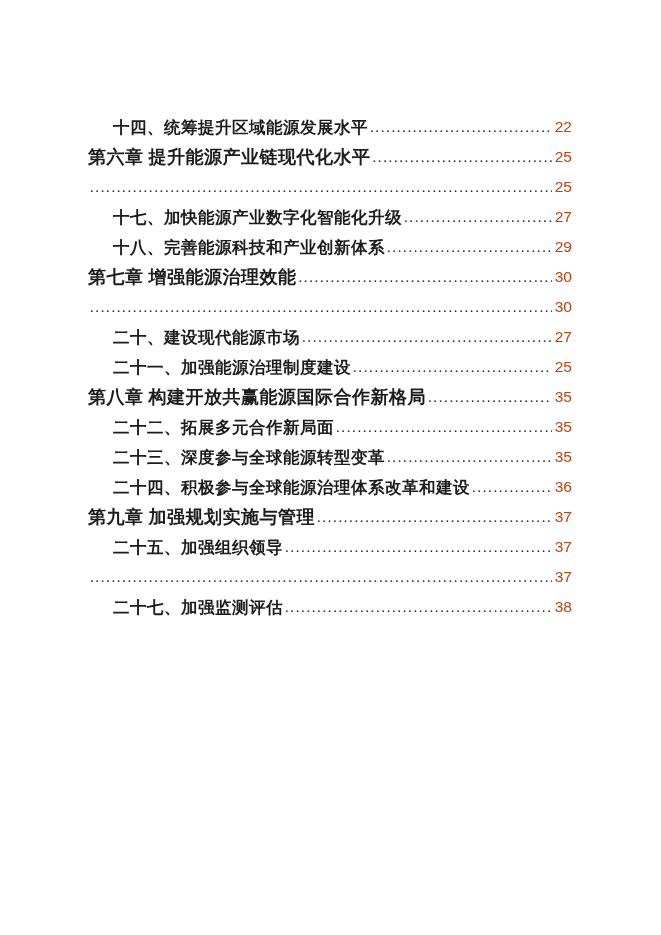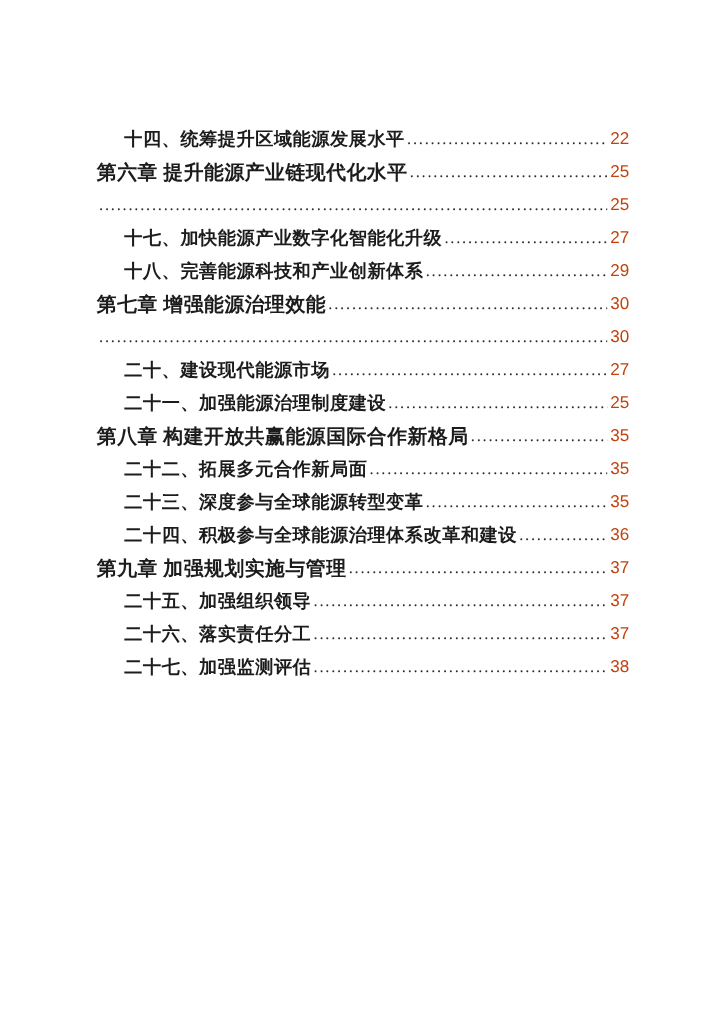--- a/index.html
+++ b/index.html
@@ -133,21 +133,20 @@
     <span class="entry-label">第九章 加强规划实施与管理</span>
     <span class="leader"></span>
     <span class="page-num">37</span>
   </div>
       <div class="toc-row section">
     <span class="entry-label">二十五、加强组织领导</span>
     <span class="leader"></span>
     <span class="page-num">37</span>
   </div>
       <div class="toc-row section">
-    <span class="entry-label">二十六、落实责任分工</span>
     <span class="leader"></span>
     <span class="page-num">37</span>
   </div>
       <div class="toc-row section">
     <span class="entry-label">二十七、加强监测评估</span>
     <span class="leader"></span>
     <span class="page-num">38</span>
   </div>
     </div>
 </div>

